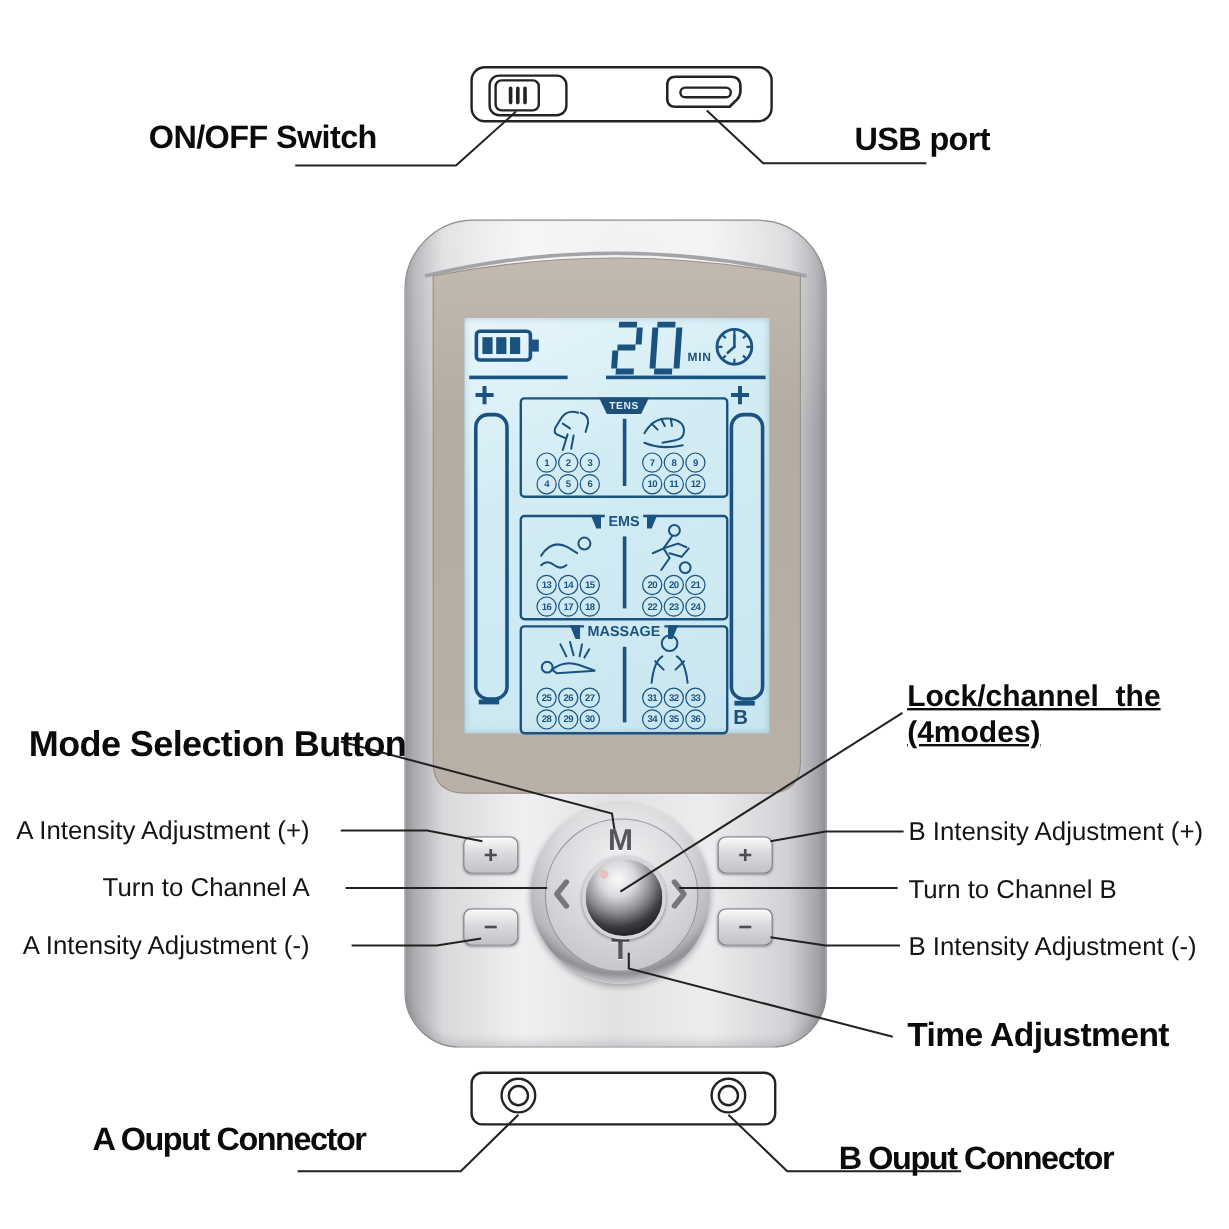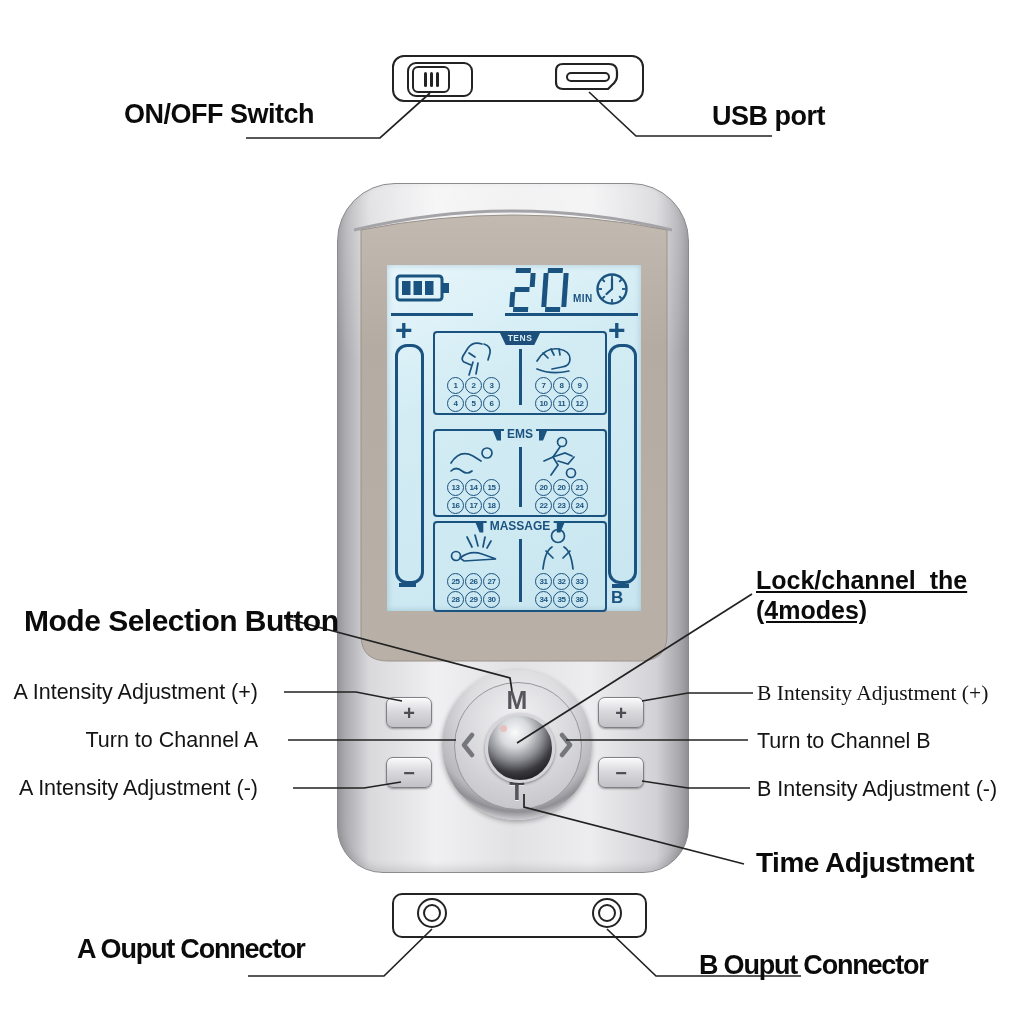--- a/index.html
+++ b/index.html
@@ -343,20 +343,20 @@
     <polyline class="leader" points="607,929 656,976 801,976"></polyline>
   </svg>
 
   <div class="abs lbl-bold" style="left:124px;top:99px;">ON/OFF Switch</div>
   <div class="abs lbl-bold" style="left:712px;top:101px;">USB port</div>
   <div class="abs lbl-bold" style="left:24px;top:604px;font-size:30px;">Mode Selection Button</div>
   <div class="abs lbl-lock" style="left:756px;top:566px;text-decoration:underline;"><span>Lock/channel  the</span><br><span>(4modes)</span></div>
   <div class="abs lbl lbl-right" style="left:0px;top:680px;">A Intensity Adjustment (+)</div>
   <div class="abs lbl lbl-right" style="left:0px;top:728px;">Turn to Channel A</div>
   <div class="abs lbl lbl-right" style="left:0px;top:776px;">A Intensity Adjustment (-)</div>
-  <div class="abs lbl" style="left:757px;top:681px;font-family:Liberation Serif, serif;">B Intensity Adjustment (+)</div>
+  <div class="abs lbl" style="left:757px;top:681px;">B Intensity Adjustment (+)</div>
   <div class="abs lbl" style="left:757px;top:729px;">Turn to Channel B</div>
   <div class="abs lbl" style="left:757px;top:777px;">B Intensity Adjustment (-)</div>
   <div class="abs lbl-bold" style="left:756px;top:847px;font-size:28px;">Time Adjustment</div>
   <div class="abs lbl-cond" style="left:77px;top:934px;">A Ouput Connector</div>
   <div class="abs lbl-cond" style="left:699px;top:934px;margin-top:16px;">B Ouput Connector</div>
 
 </div>
 
 </body></html>

